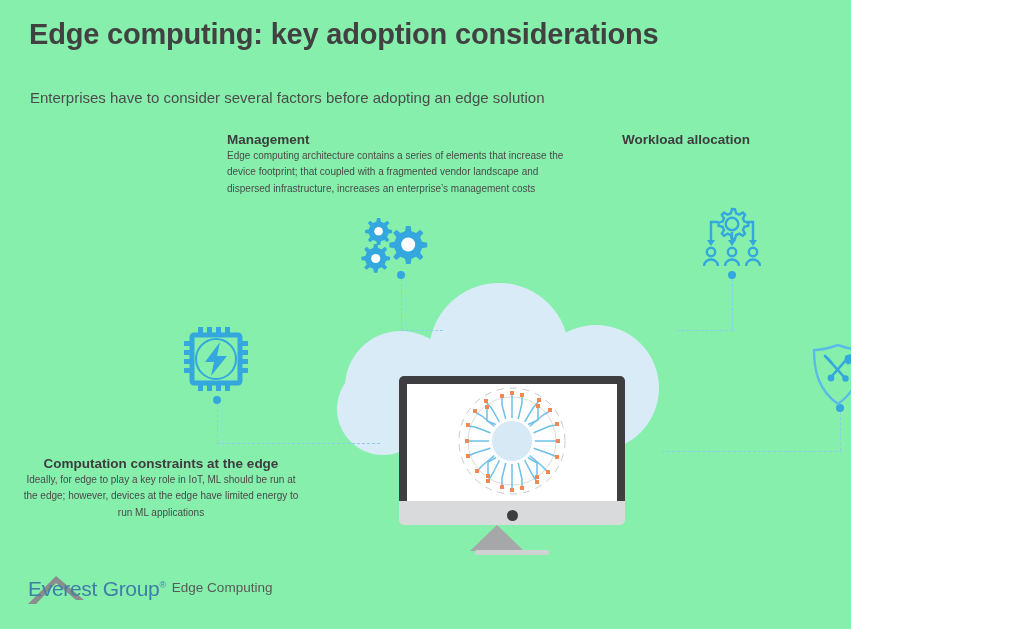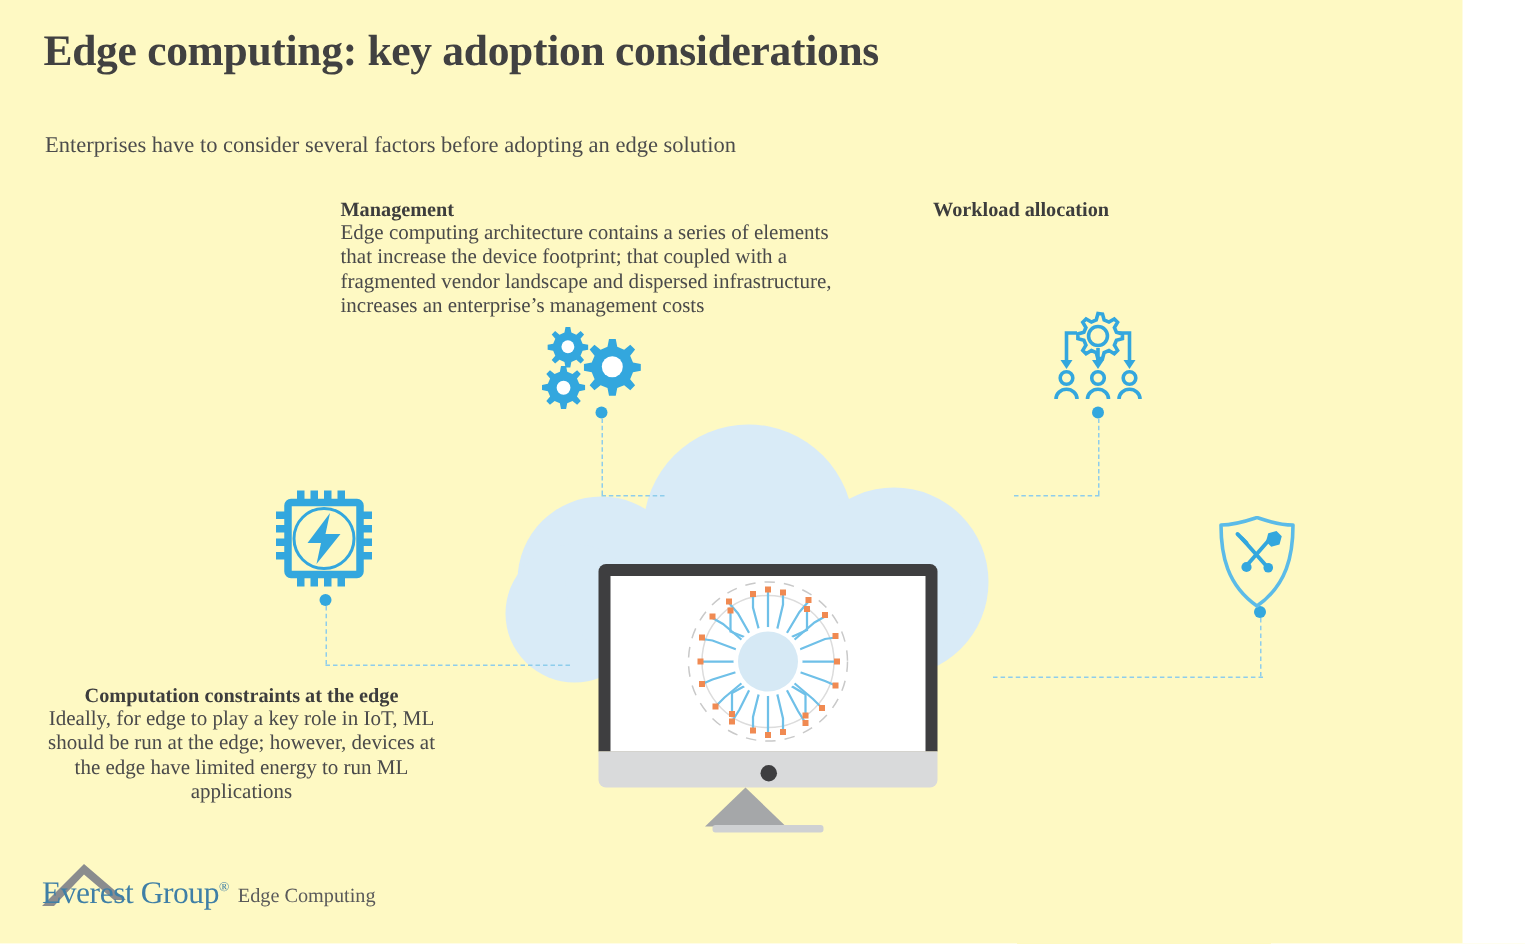--- a/index.html
+++ b/index.html
@@ -7,25 +7,24 @@
     margin: 0;
     padding: 0;
     background: #ffffff;
   }
   body {
     font-family: "Liberation Sans", sans-serif;
     -webkit-font-smoothing: antialiased;
   }
   #slide {
     position: relative;
-    width: 975px;
+    width: 851px;
     height: 629px;
-    background: #fef9c3;
+    background: #86efac;
     overflow: hidden;
-    font-family: Liberation Serif, serif;
   }
 
   
   #page-title {
     position: absolute;
     left: 29px;
     top: 18px;
     font-size: 29px;
     font-weight: bold;
     color: #414141;
@@ -44,21 +43,21 @@
 
   
   .callout { position: absolute; }
   .callout-title {
     font-size: 13.5px;
     font-weight: bold;
     color: #3d3d3d;
     line-height: 17px;
   }
   .callout-body {
-    font-size: 14px;
+    font-size: 10px;
     color: #4a4a4a;
     line-height: 16.4px;
   }
 
   #callout-management      { left: 227px; top: 131px; width: 348px; text-align: left; }
   #callout-workload        { left: 622px; top: 131px; width: 352px; text-align: center; }
   #callout-workload .callout-title { text-align: left; }
   #callout-computation     { left: 22px;  top: 455px; width: 278px; text-align: center; }
   #callout-security        { left: 676px; top: 455px; width: 330px; text-align: left; }
 
@@ -148,21 +147,21 @@
   #icon-gears     { left: 360px; top: 218px; }
   #icon-workload  { left: 700px; top: 207px; }
   #icon-shield    { left: 810px; top: 344px; }
 
   
   #footer-logo {
     position: absolute;
     left: 26px;
     top: 570px;
     display: flex;
-    align-items: flex-end;
+    align-items: center;
   }
   #logo-mark { position: relative; width: 60px; height: 36px; }
   #logo-wordmark {
     font-size: 21px;
     color: #3f7fa6;
     letter-spacing: -0.3px;
     margin-left: -58px;
     margin-bottom: -2px;
     position: relative;
     white-space: nowrap;

